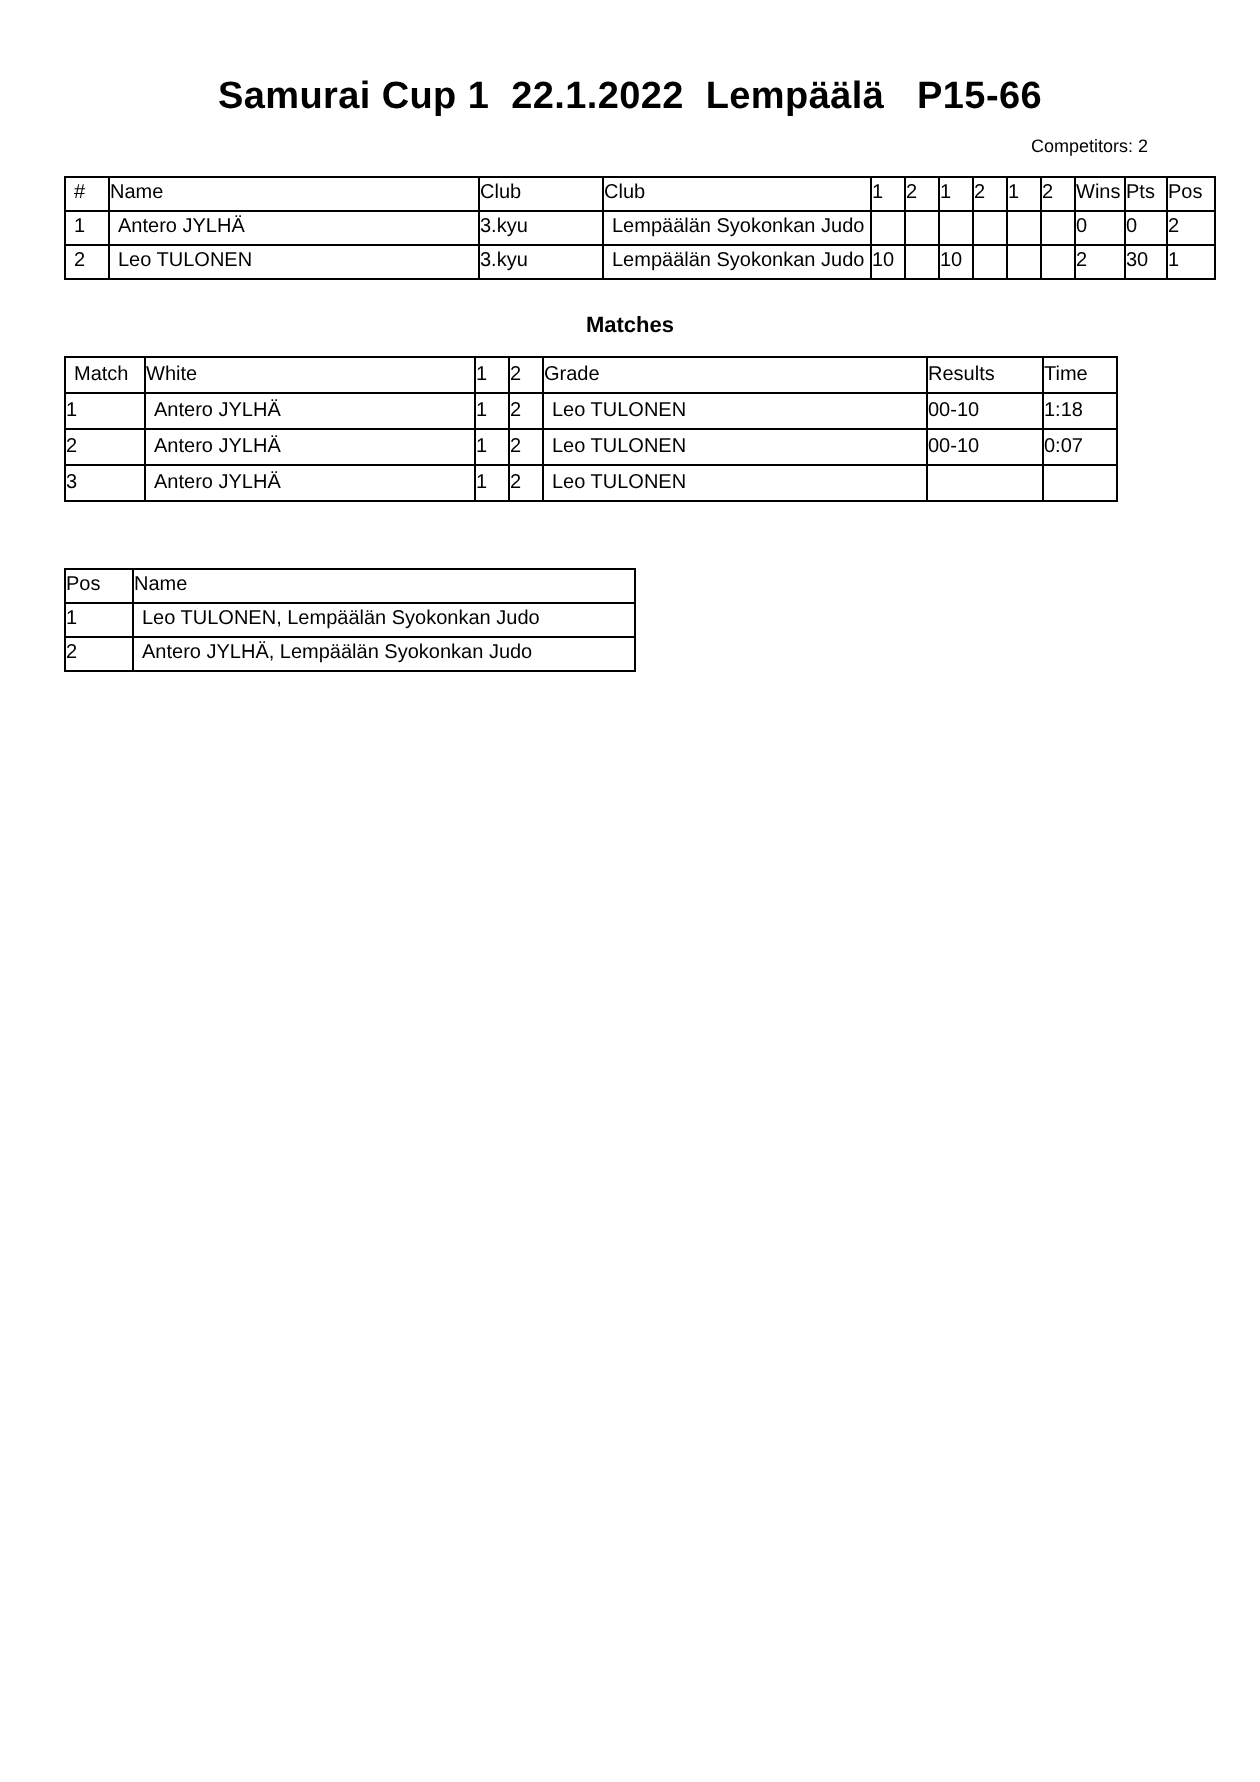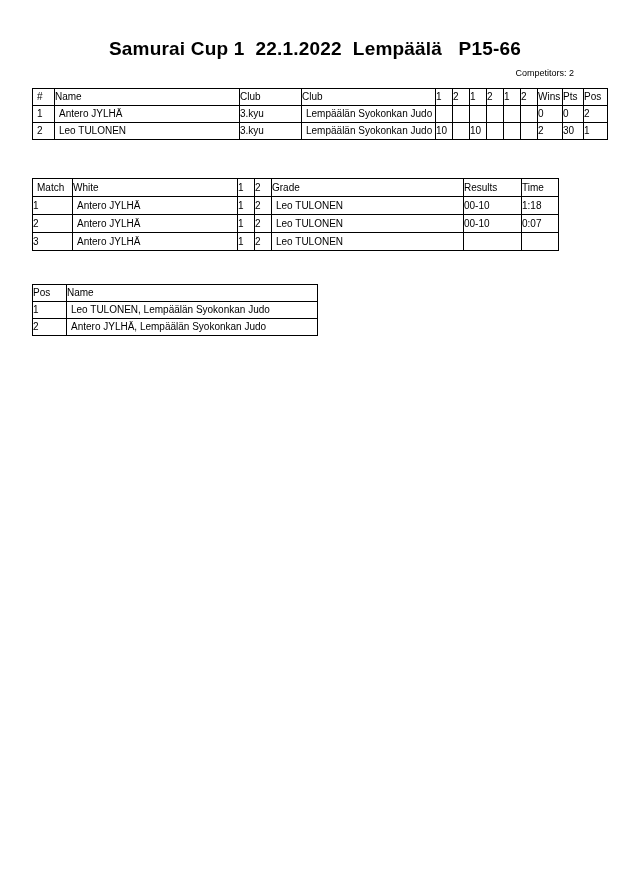--- a/index.html
+++ b/index.html
@@ -186,20 +186,21 @@
         <td class="c"></td>
         <td class="c"></td>
         <td class="c"></td>
         <td class="c">2</td>
         <td class="c">30</td>
         <td class="c">1</td>
       </tr>
     </tbody>
   </table>
 
+  <div class="matches-head">Matches</div>
 
   <table class="matches-table">
     <colgroup>
       <col style="width:40px">
       <col style="width:165px">
       <col style="width:17px">
       <col style="width:17px">
       <col style="width:192px">
       <col style="width:58px">
       <col style="width:37px">

